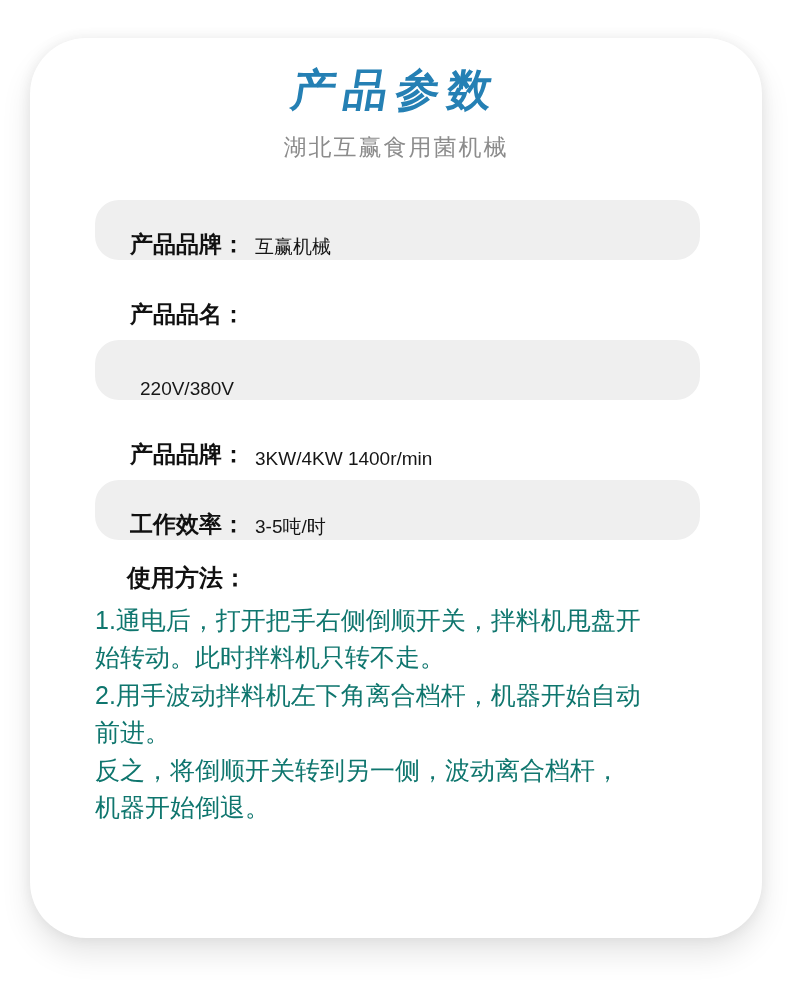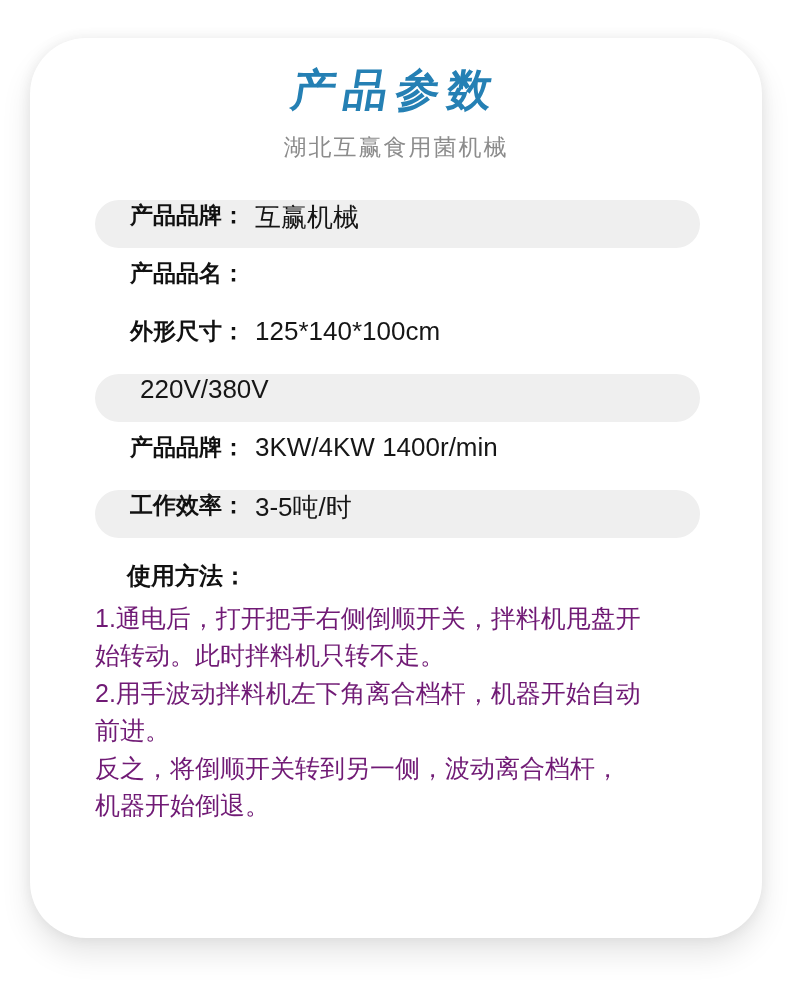--- a/index.html
+++ b/index.html
@@ -42,79 +42,75 @@
     text-align: center;
     font-size: 23px;
     color: #8c8c8c;
     letter-spacing: 2px;
     margin-top: 15px;
   }
   .specs {
     margin: 37px 62px 0 65px; 
   }
   .row {
-    height: 48px;
+    height: 60px;
     border-radius: 24px;
     display: flex;
-    align-items: flex-start;
+    align-items: flex-end;
     padding-left: 35px;
     margin-bottom: 10px;
     box-sizing: border-box;
   }
   .row.alt {
     background: #efefef;
   }
   .spec-label {
     font-size: 23px;
     font-weight: bold;
     color: #111111;
     white-space: nowrap;
   }
   .spec-value {
-    font-size: 26px;
+    font-size: 19px;
     color: #161616;
     margin-left: 10px;
     white-space: nowrap;
   }
   .usage {
     margin: 22px 60px 0 65px;
   }
   .usage-heading {
     font-size: 24px;
     font-weight: bold;
     margin-left: 32px;
     margin-bottom: 8px;
   }
   .usage-text {
     font-size: 25px;
     line-height: 37.5px;
-    color: #701a75;
+    color: #0f766e;
     white-space: pre-line;
   }
 </style>
 </head>
 <body>
 
 <div class="page">
   <div class="card">
 
     <div class="title">产品参数</div>
     <div class="subtitle">湖北互赢食用菌机械</div>
 
     <div class="specs">
       <div class="row alt">
         <span class="spec-label">产品品牌：</span>
         <span class="spec-value">互赢机械</span>
       </div>
       <div class="row">
         <span class="spec-label">产品品名：</span>
-      </div>
-      <div class="row">
-        <span class="spec-label">外形尺寸：</span>
-        <span class="spec-value">125*140*100cm</span>
       </div>
       <div class="row alt">
         <span class="spec-value">220V/380V</span>
       </div>
       <div class="row">
         <span class="spec-label">产品品牌：</span>
         <span class="spec-value">3KW/4KW 1400r/min</span>
       </div>
       <div class="row alt">
         <span class="spec-label">工作效率：</span>

